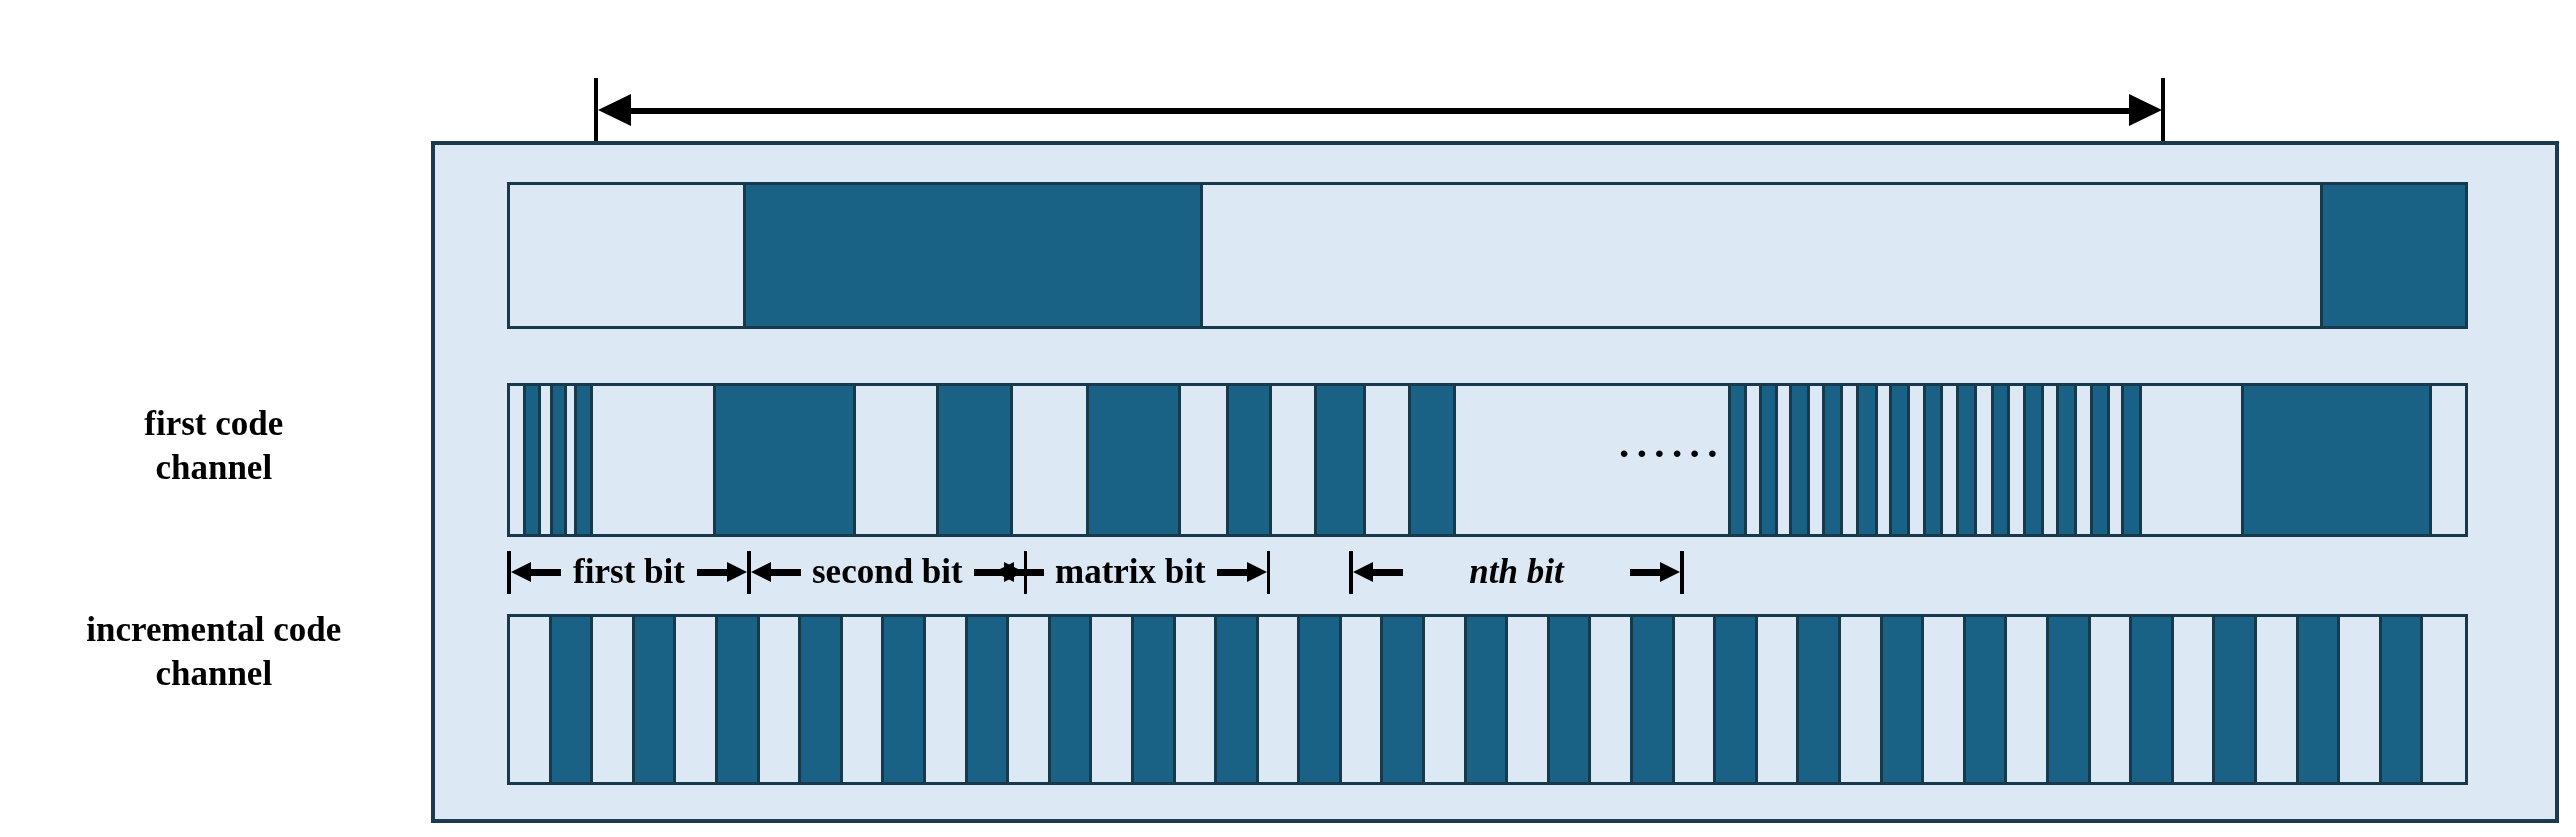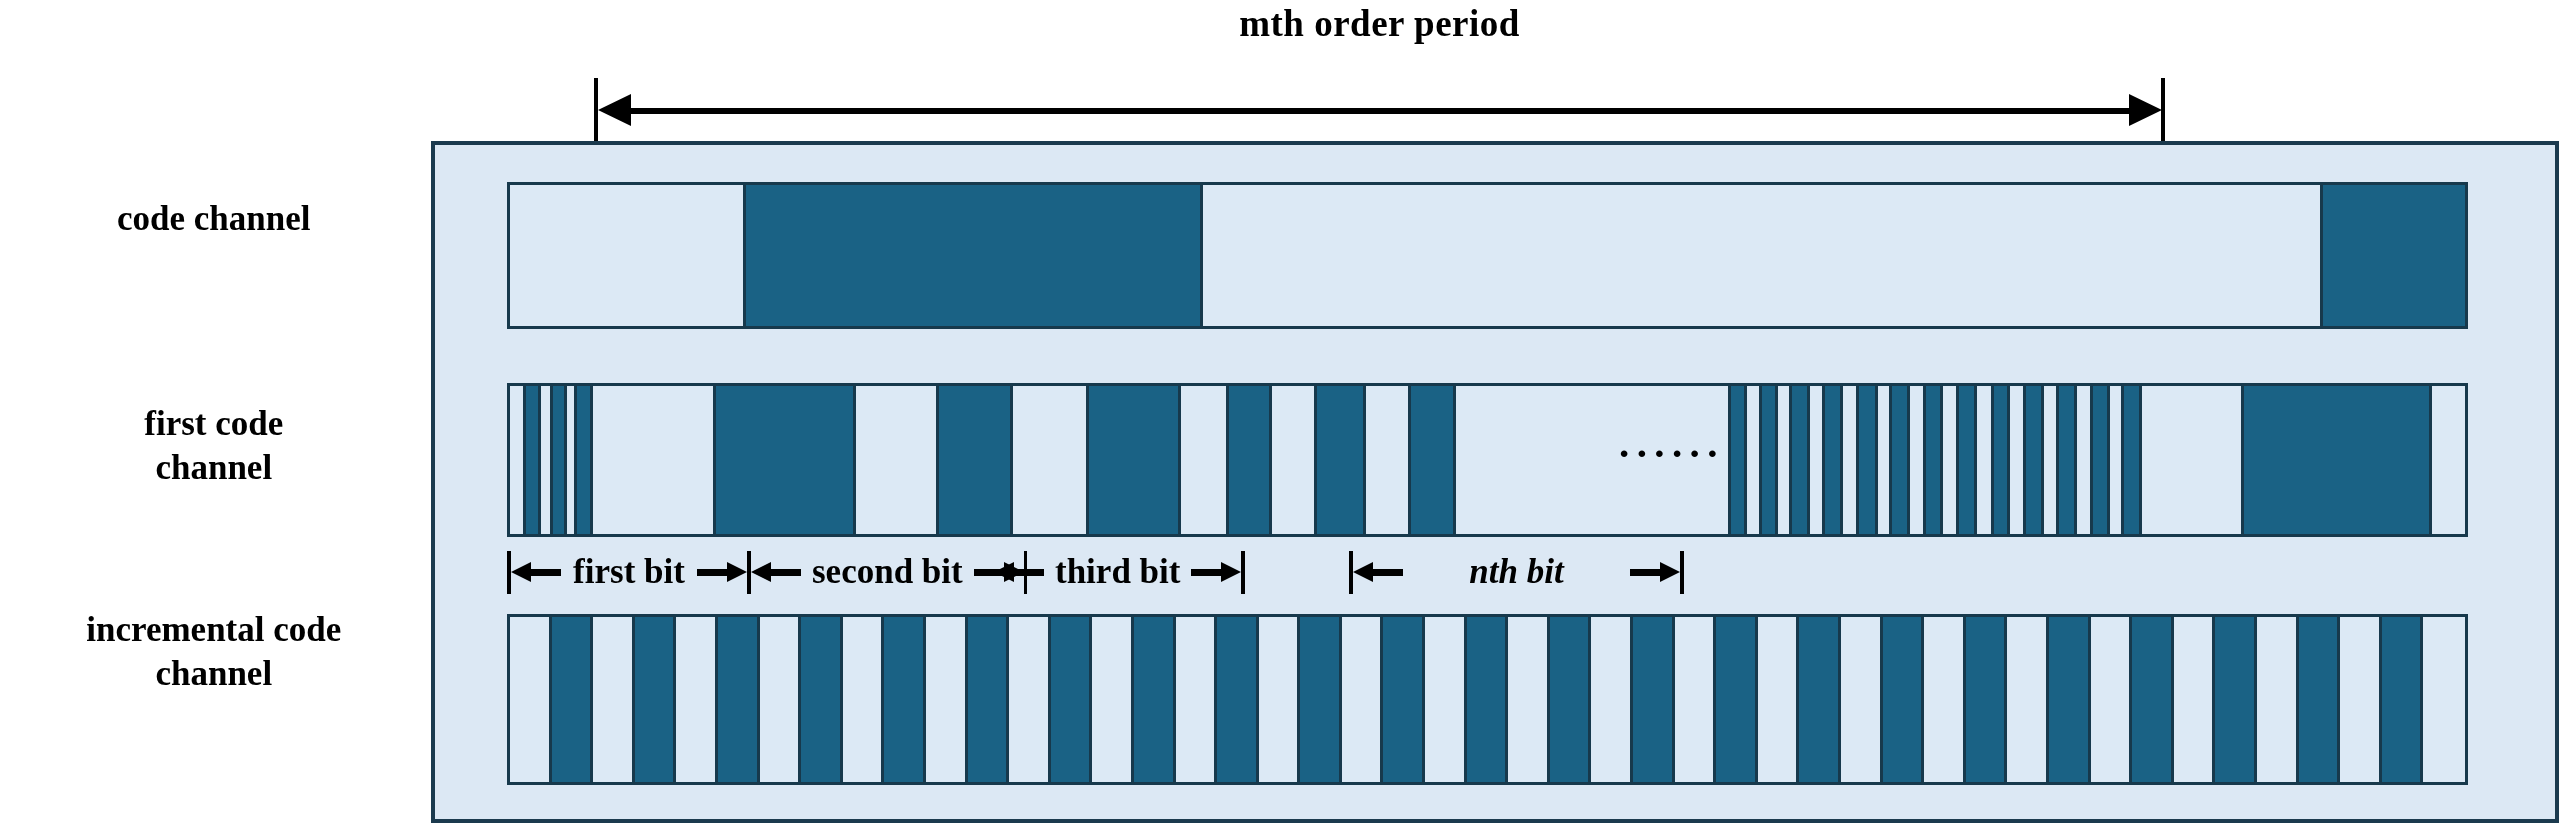--- a/index.html
+++ b/index.html
@@ -138,32 +138,30 @@
   .bit-arrow.lft .head{left:0;border-right:20.5px solid #000;}
   .bit-arrow.rgt .shaft{left:0;right:18.6px;}
   .bit-arrow.rgt .head{right:0;border-left:20.5px solid #000;}
   .bit-text{padding:0 11px;}
 </style>
 </head>
 <body>
 
 <div id="stage">
 
-  <div class="period-title">mth order period</div>
 
   <div class="dim-wrap">
     <div class="dim-tick" style="left:594px;"></div>
     <div class="dim-tick" style="left:2161px;"></div>
     <div class="dim-line"></div>
     <div class="dim-head left"></div>
     <div class="dim-head right"></div>
   </div>
 
   <div class="row-label prn">
-    <div>code channel</div>
   </div>
   <div class="row-label matrix">
     <div>first code</div>
     <div>channel</div>
   </div>
   <div class="row-label inc">
     <div>incremental code</div>
     <div>channel</div>
   </div>
 
@@ -300,21 +298,21 @@
           <span class="shaft"></span>
           <span class="head"></span>
         </span>
         <span class="bit-bar"></span>
       </div>
       <div class="bit-group" style="left: 487px; width: 233px;">
         <span class="bit-arrow lft">
           <span class="head"></span>
           <span class="shaft"></span>
         </span>
-        <span class="bit-text" style="flex: 1 1 auto; text-align: center;">third bit</span>
+        <span class="bit-text" style="flex: 1 1 auto; text-align: center;">matrix bit</span>
         <span class="bit-arrow rgt">
           <span class="shaft"></span>
           <span class="head"></span>
         </span>
         <span class="bit-bar"></span>
       </div>
       <div class="bit-group" style="left: 842px; width: 335px; font-style: italic;">
         <span class="bit-bar"></span>
         <span class="bit-arrow lft">
           <span class="head"></span>

